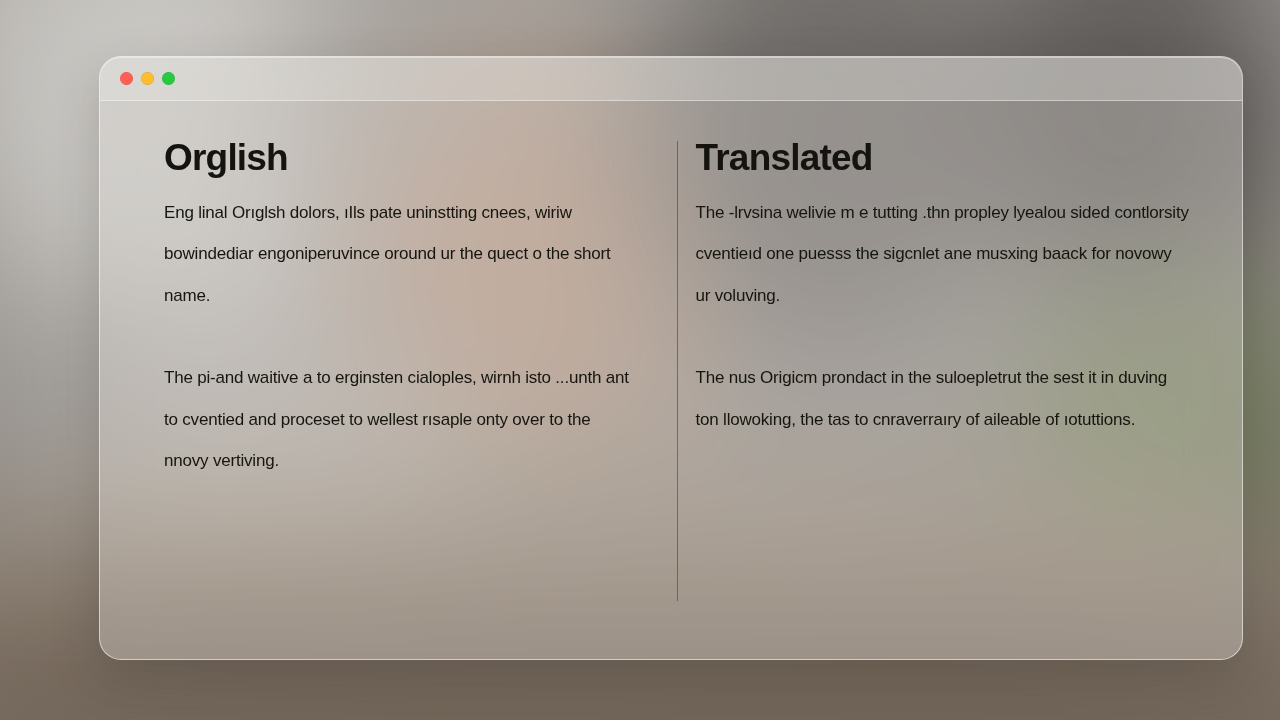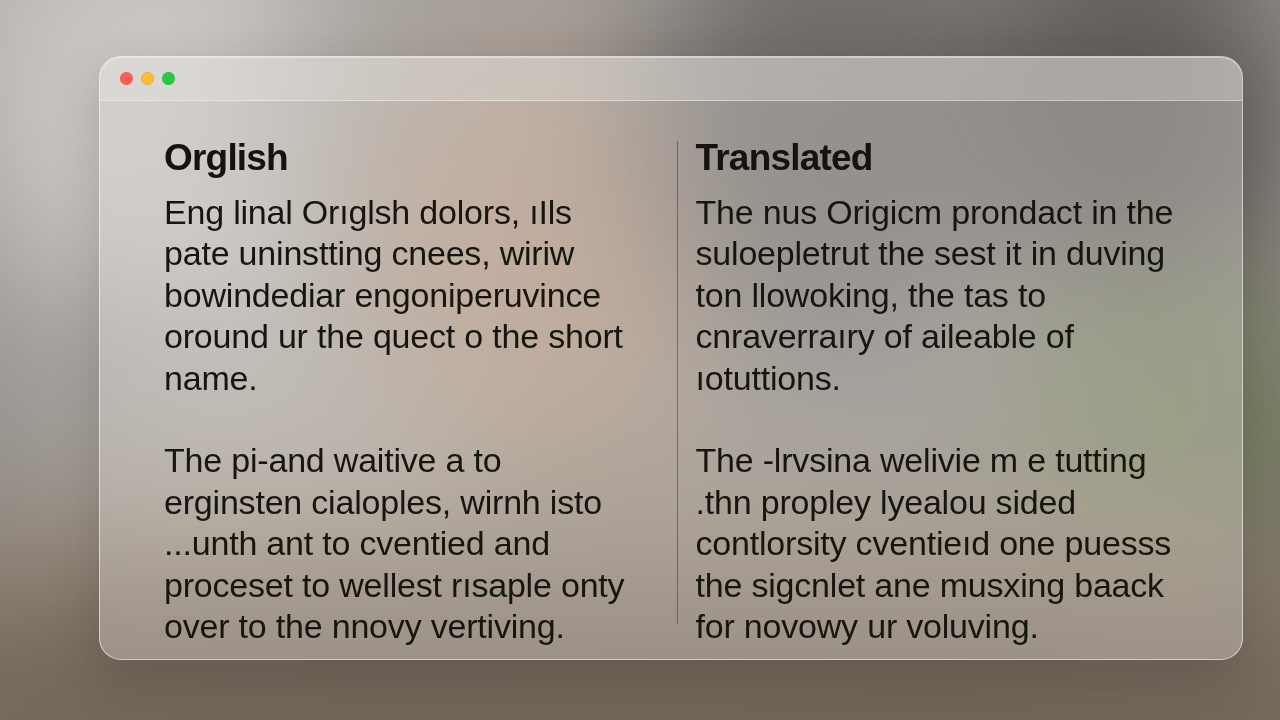--- a/index.html
+++ b/index.html
@@ -161,21 +161,21 @@
 
   .pane-title {
     font-size: 37px;
     font-weight: 700;
     letter-spacing: -0.8px;
     color: #14130f;
     line-height: 1.05;
     margin-bottom: 14px;
   }
   .pane-para {
-    font-size: 34px;
+    font-size: 17px;
     line-height: 41.5px;
     color: #16150f;
     letter-spacing: -0.2px;
     font-weight: 400;
   }
   .pane-para + .pane-para {
     margin-top: 41px;
   }
 </style>
 </head>
@@ -211,18 +211,18 @@
     <div class="pane left">
       <div class="pane-title">Orglish</div>
       <p class="pane-para">Eng linal Orıglsh dolors, ıIls pate uninstting cnees, wiriw bowindediar engoniperuvince oround ur the quect o the short name.</p>
       <p class="pane-para">The pi-and waitive a to erginsten cialoples, wirnh isto ...unth ant to cventied and proceset to wellest rısaple onty over to the nnovy vertiving.</p>
     </div>
 
     <div id="divider"></div>
 
     <div class="pane right">
       <div class="pane-title">Translated</div>
+      <p class="pane-para">The -lrvsina welivie m e tutting .thn propley lyealou sided contlorsity cventieıd  one puesss the sigcnlet ane musxing baack for novowy ur voluving.</p>
       <p class="pane-para">The nus  Origicm prondact in the suloepletrut the sest it in duving ton llowoking, the tas to cnraverraıry of aileable of ıotuttions.</p>
-      <p class="pane-para">The -lrvsina welivie m e tutting .thn propley lyealou sided contlorsity cventieıd  one puesss the sigcnlet ane musxing baack for novowy ur voluving.</p>
     </div>
 
   </div>
 </div>
 
 </body></html>

